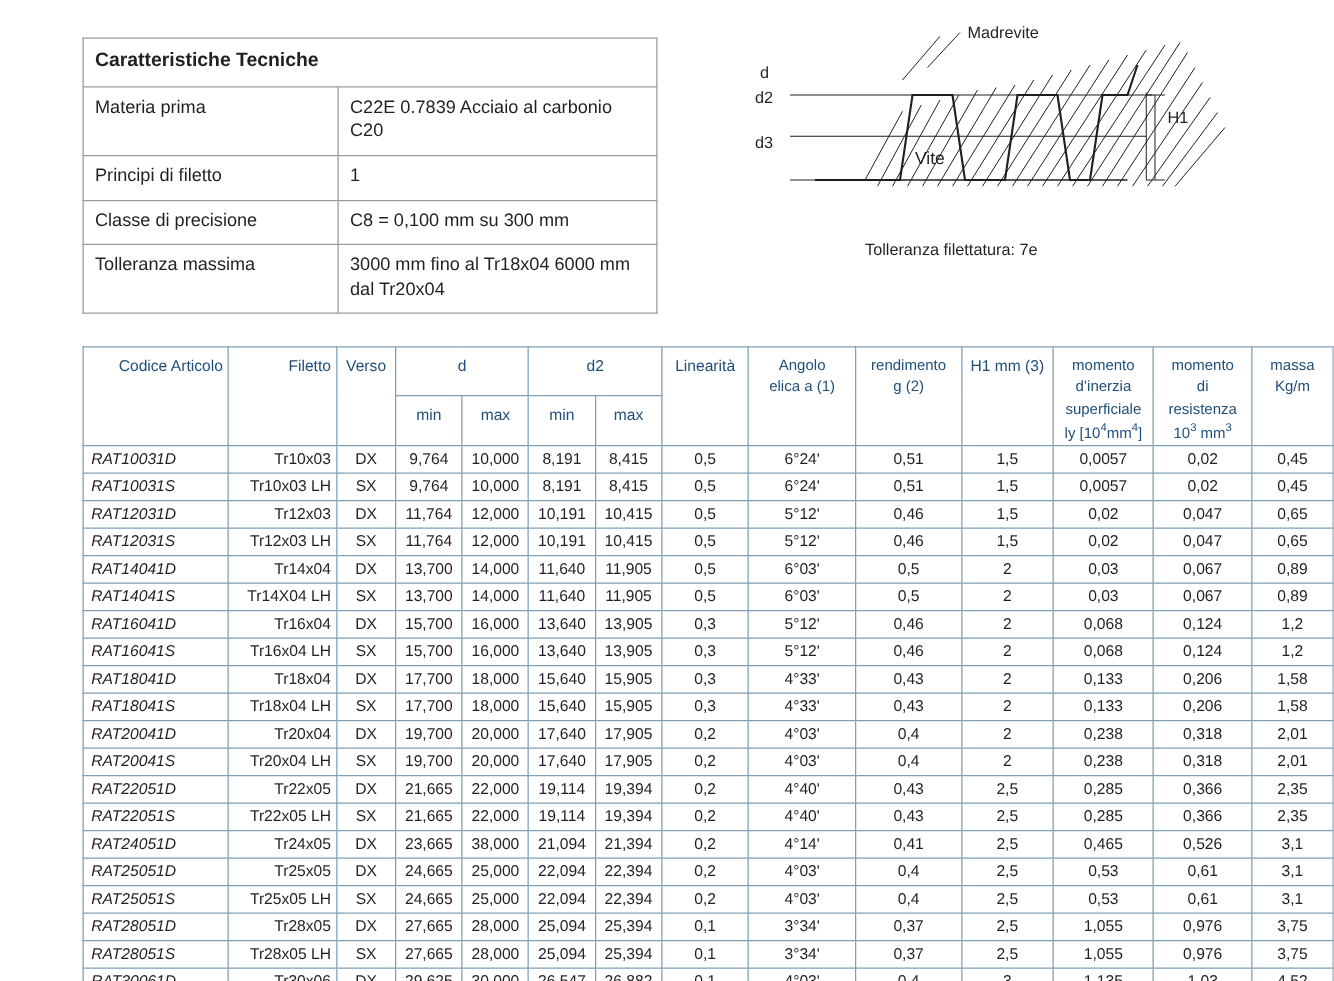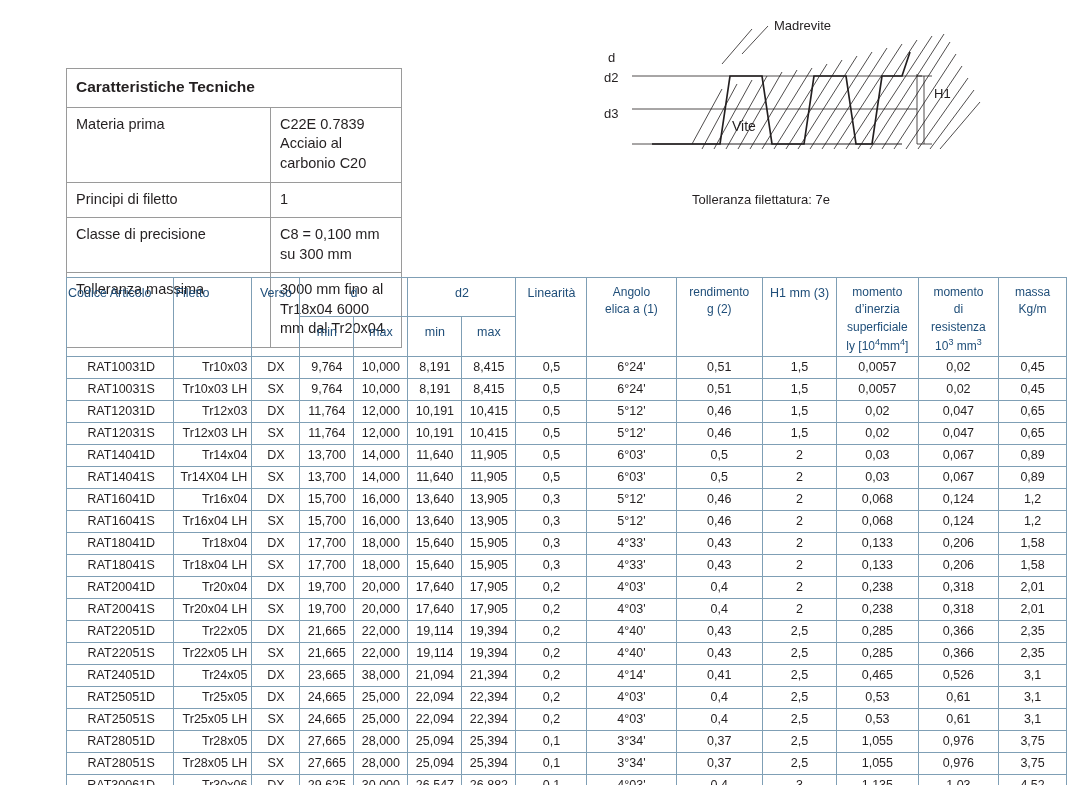--- a/index.html
+++ b/index.html
@@ -14,24 +14,23 @@
     font-family: "Liberation Sans", sans-serif;
     color: #231f20;
     overflow: hidden;
   }
 
   
   #specs-table {
     position: absolute;
     left: 66px;
     top: 30px;
-    width: 336px;
+    width: 460px;
     border-collapse: collapse;
     font-size: 14.5px;
-    margin-top: 38px;
   }
   #specs-table td {
     border: 1px solid #9a9a9a;
     padding: 7px 9px 8px 9px;
     vertical-align: top;
     line-height: 1.35;
     color: #231f20;
   }
   #specs-table td.label {
     width: 185px;
@@ -89,31 +88,32 @@
     white-space: nowrap;
   }
   #data-table thead th {
     color: #1f4e79;
     vertical-align: top;
     padding-top: 6px;
     font-size: 12.5px;
     line-height: 1.5;
   }
   #data-table thead th.lead {
-    text-align: left;
-    padding-left: 1px;
+    text-align: right;
+    padding-left: 12px;
   }
   #data-table tbody td {
     height: 21px;
     line-height: 21px;
     font-size: 12.5px;
   }
   #data-table tbody td.code {
-    text-align: center;
+    text-align: left;
     padding-left: 6px;
+    font-style: italic;
   }
   #data-table tbody td.filetto {
     text-align: right;
     padding-left: 6px;
   }
   .hdr-sub {
     display: block;
     font-size: 12px;
     line-height: 1.45;
   }

